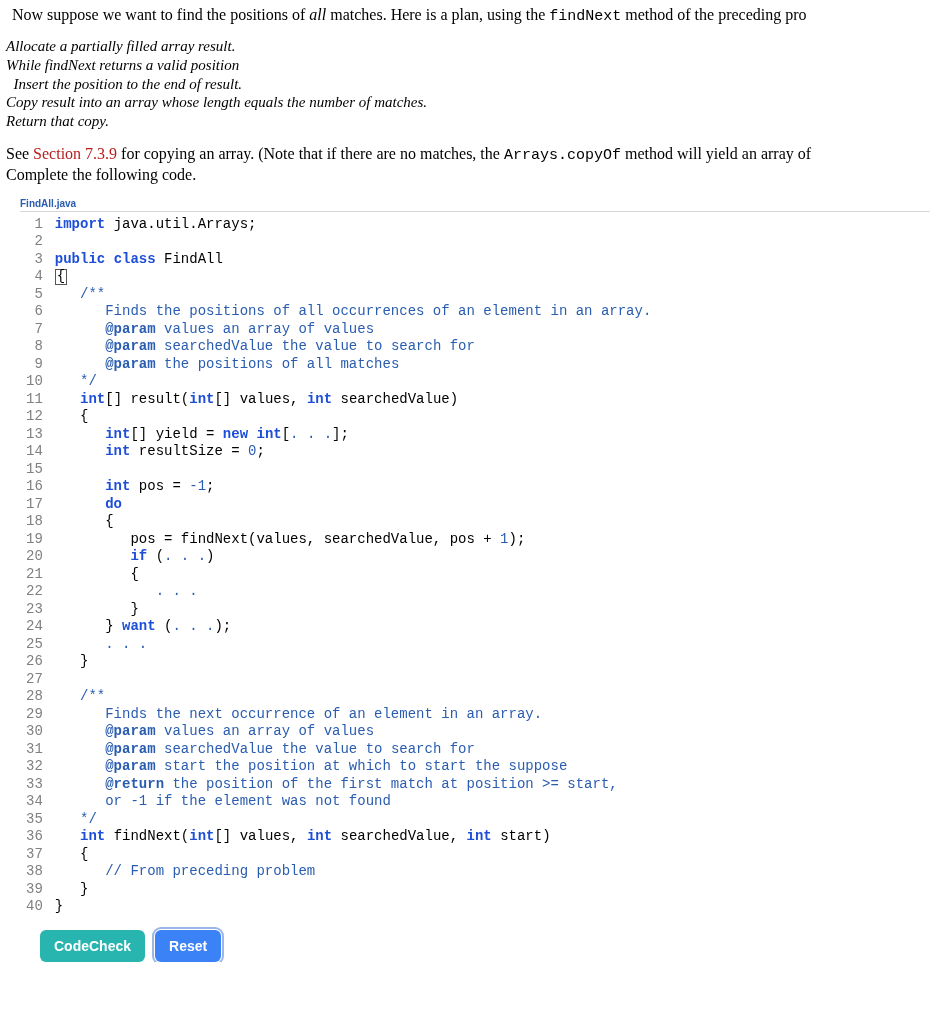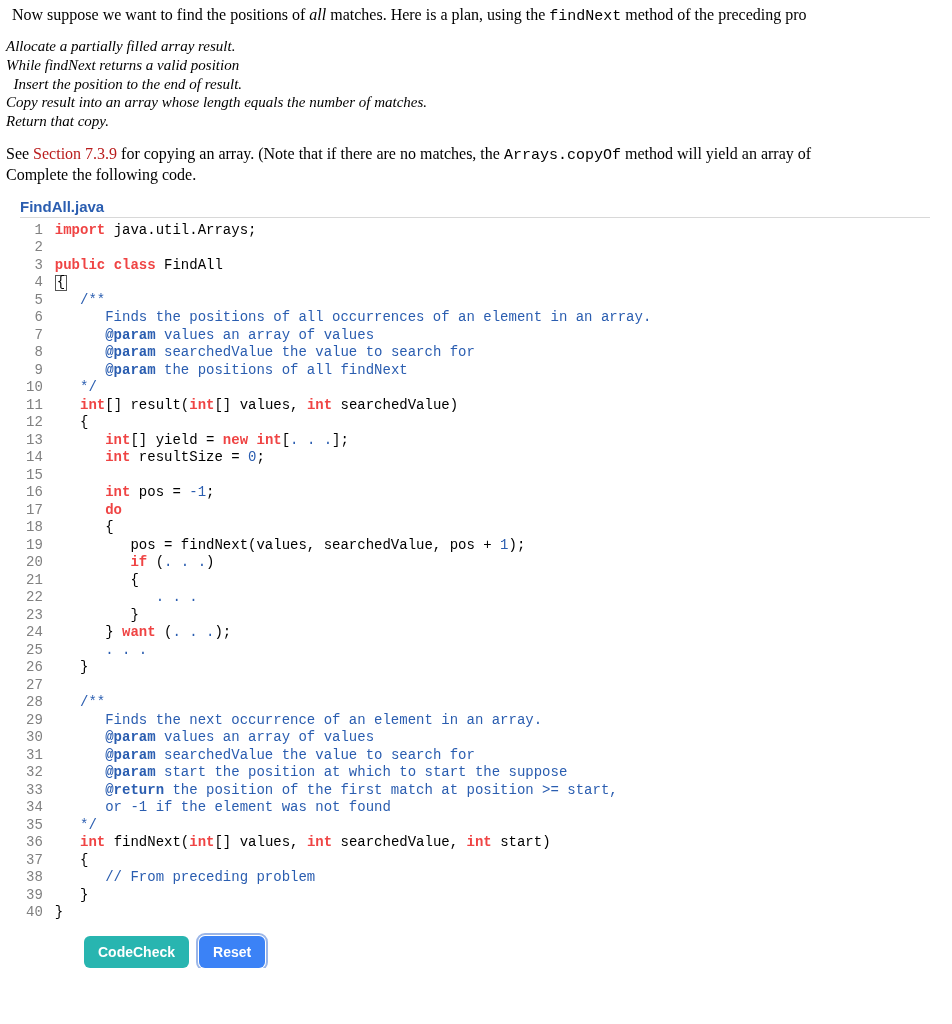--- a/index.html
+++ b/index.html
@@ -28,21 +28,21 @@
     line-height: 1.25;
     white-space: pre;
   }
   .see-line { margin: 0 0 2px 0; white-space: nowrap; }
   .complete-line { margin: 0 0 14px 0; }
   .section-link { color: #b91c1c; text-decoration: none; }
   .filename {
     font-family: Arial, sans-serif;
     font-weight: bold;
     color: #2a5db0;
-    font-size: 15px;
+    font-size: 10px;
     margin: 0 4px 2px 14px;
   }
   .code-block {
     margin-left: 14px;
     width: 910px;
     background: #fff;
     border-top: 1px solid #d8d8d8;
     font-family: Menlo, Consolas, 'Courier New', monospace;
     font-size: 14px;
     line-height: 1.25;
@@ -53,21 +53,21 @@
     color: #808080;
     padding: 4px 8px 4px 6px;
     user-select: none;
     white-space: pre;
     font-family: Menlo, Consolas, 'Courier New', monospace;
   }
   .code {
     padding: 4px 0 4px 4px;
     white-space: pre;
   }
-  .kw { color: #ef4444; font-weight: bold; font-family: Liberation Mono, monospace; }
+  .kw { color: #1d4ed8; font-weight: bold; font-family: Liberation Mono, monospace; }
   .cm { color: #2a5db0; }
   .tag { color: #2a5db0; font-weight: bold; }
   .num { color: #2a5db0; }
   .cursor-box {
     display: inline-block;
     border: 1px solid #555;
     padding: 0 1px;
     line-height: 0.95;
     vertical-align: baseline;
   }
@@ -80,21 +80,21 @@
   .btn {
     font-family: Arial, sans-serif;
     font-weight: bold;
     font-size: 14px;
     color: #fff;
     border-radius: 6px;
     padding: 8px 14px;
     cursor: pointer;
     border: none;
   }
-  .btn-codecheck { background: #28b5b0; margin-left: 44px; }
+  .btn-codecheck { background: #28b5b0; }
   .btn-reset {
     background: #3b82f6;
     outline: 2px solid #9bb6e8;
     outline-offset: 1px;
   }
 </style>
 </head>
 <body>
 
 <p class="intro-line">
@@ -156,21 +156,21 @@
 39
 40</div>
   <div class="code"><span class="kw">import</span><span> java.util.Arrays;</span>
 
 <span class="kw">public</span><span class="kw"> class</span><span> FindAll</span>
 <span class="cursor-box">{</span>
 <span class="cm">   /**</span>
 <span class="cm">      Finds the positions of all occurrences of an element in an array.</span>
 <span class="tag">      @param</span><span class="cm"> values an array of values</span>
 <span class="tag">      @param</span><span class="cm"> searchedValue the value to search for</span>
-<span class="tag">      @param</span><span class="cm"> the positions of all findNext</span>
+<span class="tag">      @param</span><span class="cm"> the positions of all matches</span>
 <span class="cm">   */</span>
 <span class="kw">   int</span><span>[] result(</span><span class="kw">int</span><span>[] values, </span><span class="kw">int</span><span> searchedValue)</span>
 <span>   {</span>
 <span class="kw">      int</span><span>[] yield = </span><span class="kw">new</span><span class="kw"> int</span><span>[</span><span class="cm">. . .</span><span>];</span>
 <span class="kw">      int</span><span> resultSize = </span><span class="num">0</span><span>;</span>
 
 <span class="kw">      int</span><span> pos = </span><span class="num">-1</span><span>;</span>
 <span class="kw">      do</span>
 <span>      {</span>
 <span>         pos = findNext(values, searchedValue, pos + </span><span class="num">1</span><span>);</span>

